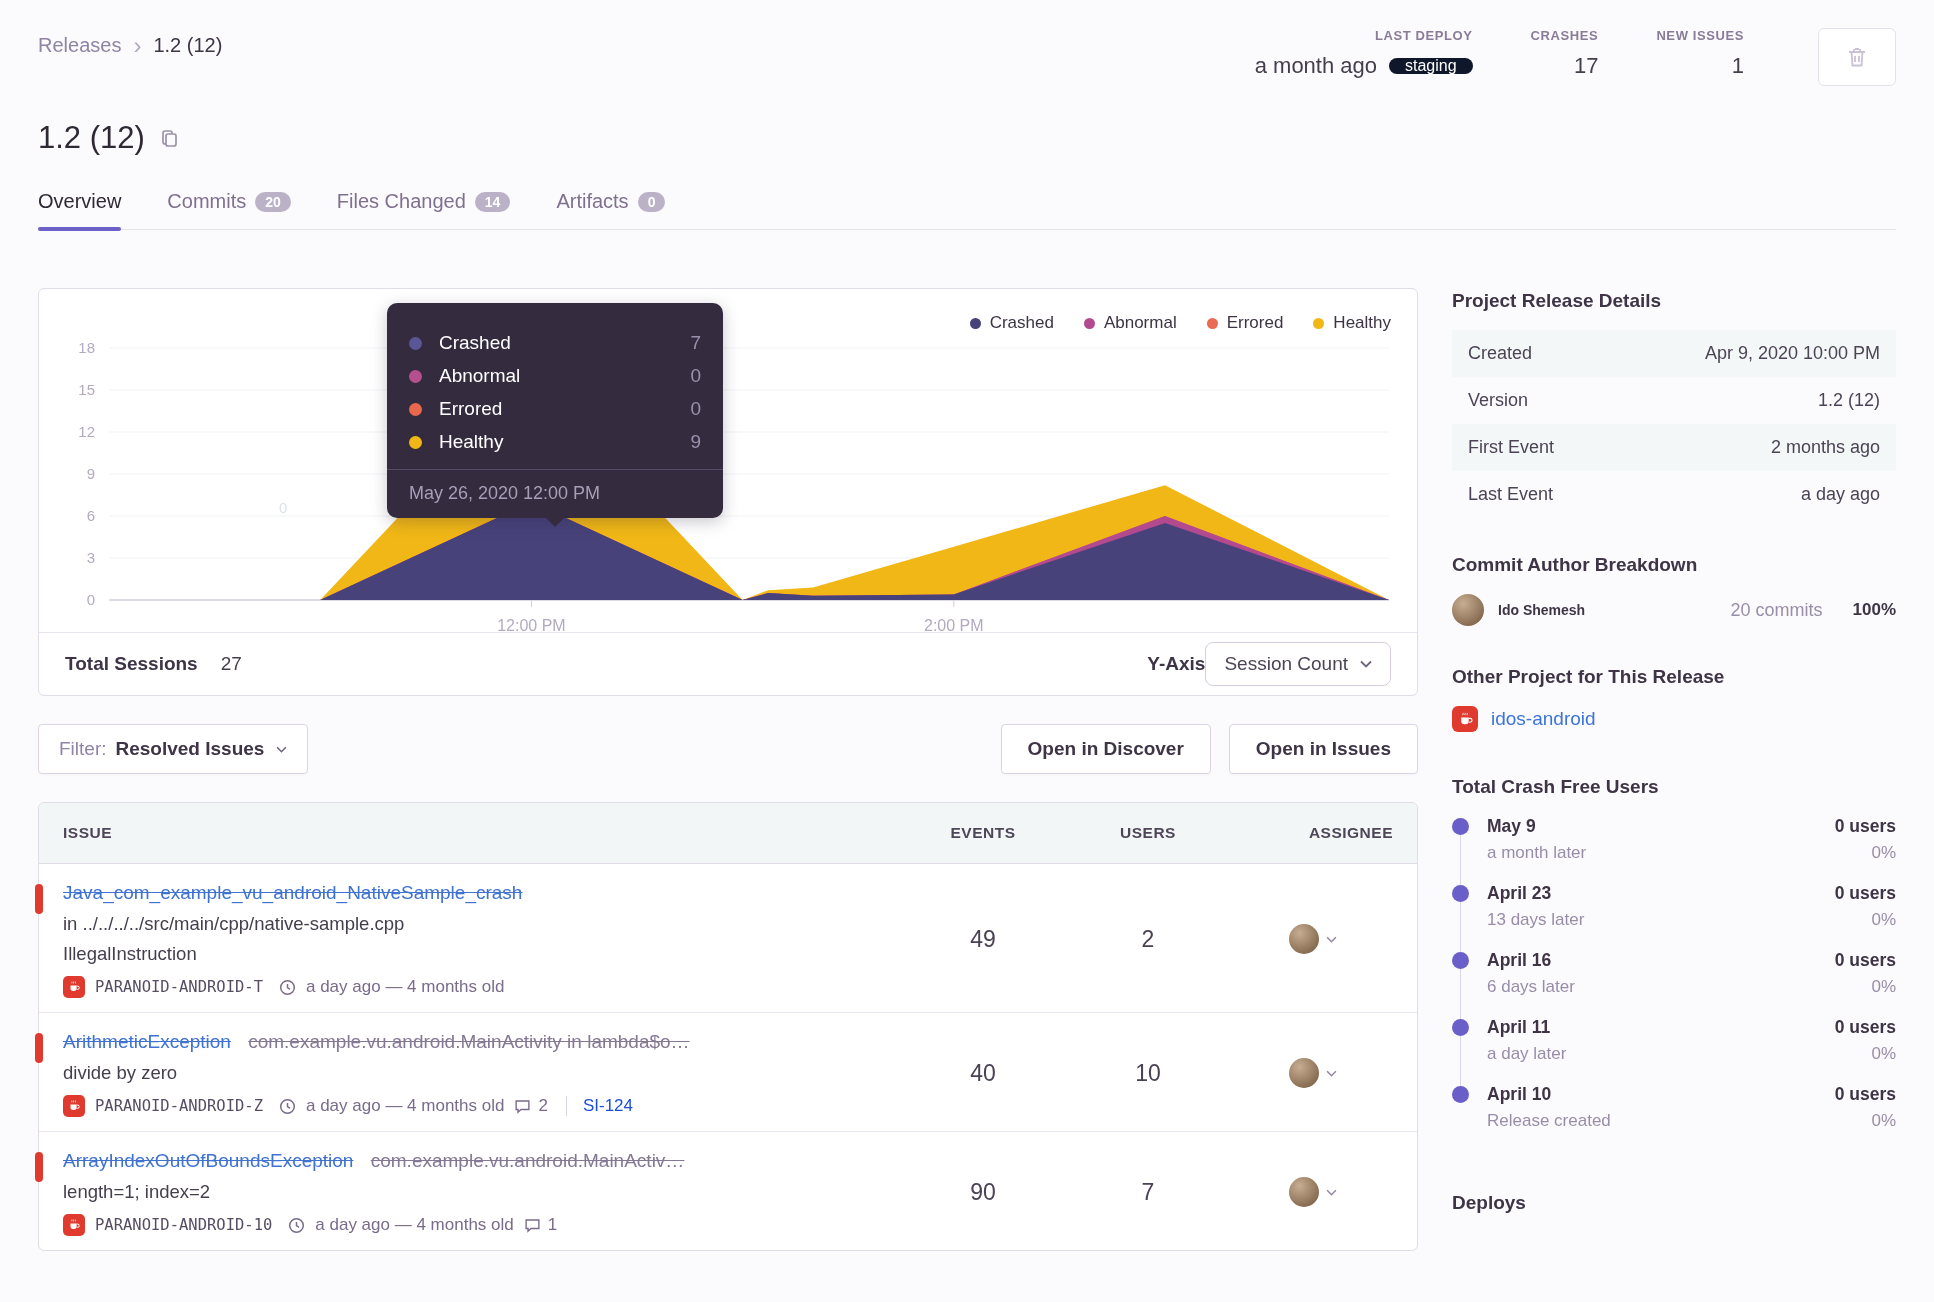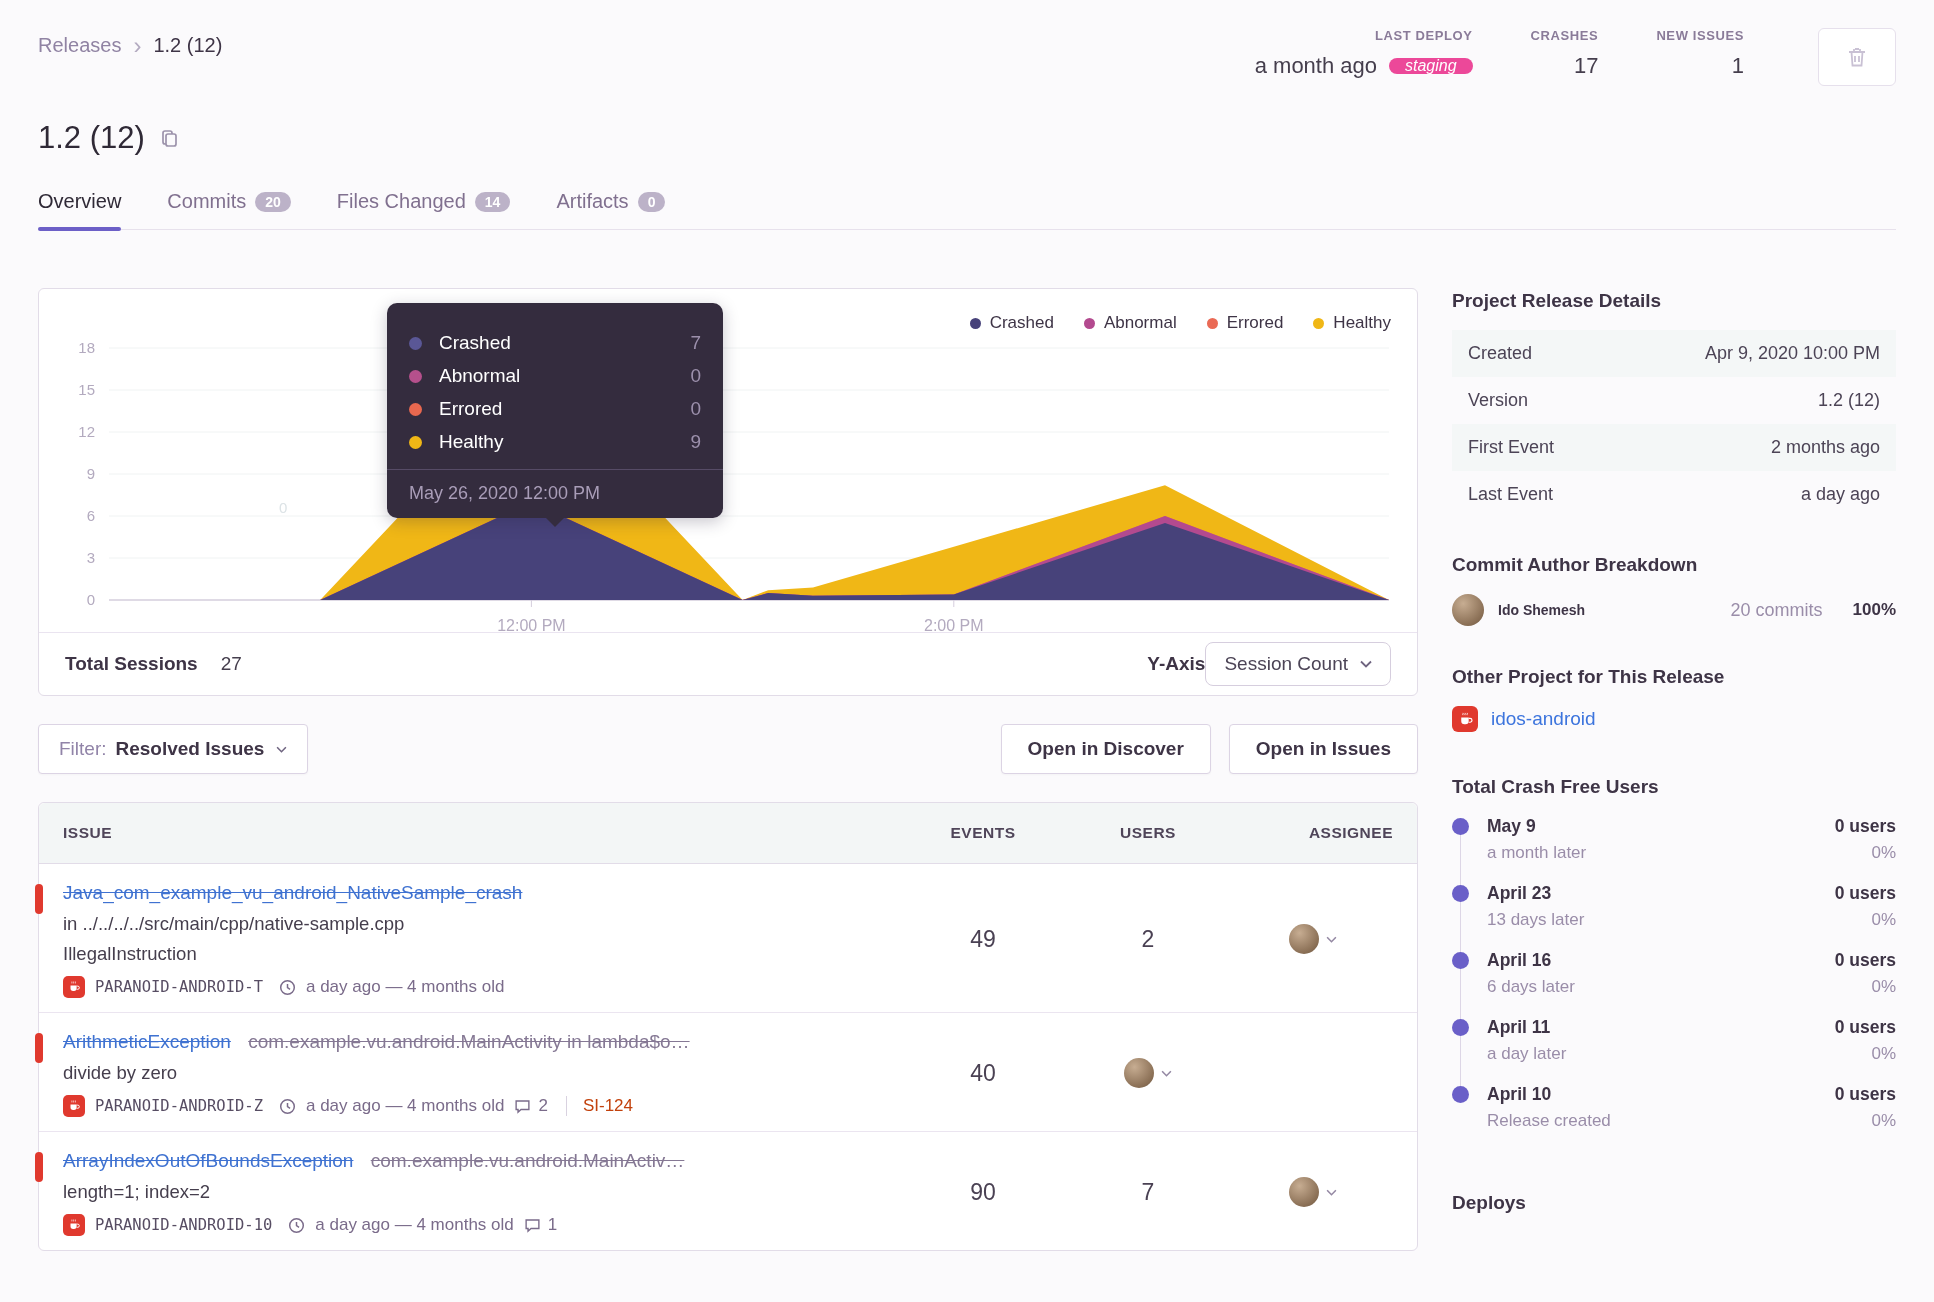--- a/index.html
+++ b/index.html
@@ -10,21 +10,21 @@
   .top{padding:28px 38px 0;}
   .crumb-row{display:flex;align-items:flex-start;}
   .breadcrumb{display:flex;align-items:center;font-size:20px;margin-top:6px;}
   .crumb-parent{color:#9083a3;cursor:pointer;}
   .crumb-sep{color:#b4abc1;font-size:24px;margin:0 12px;line-height:20px;}
   .crumb-current{color:#3e3446;}
   .stats{margin-left:auto;display:flex;align-items:flex-start;gap:58px;}
   .stat{text-align:right;}
   .stat-label{font-size:13px;font-weight:700;letter-spacing:.6px;color:#8a7b99;}
   .stat-value{margin-top:10px;font-size:22px;color:#453e4d;display:flex;align-items:center;justify-content:flex-end;gap:12px;}
-  .staging-chip{background:#ec4899;color:#fff;font-size:16px;border-radius:20px;padding:0 16px;line-height:1;font-style:italic;}
+  .staging-chip{background:#0f172a;color:#fff;font-size:16px;border-radius:20px;padding:0 16px;line-height:1;}
   .trash-btn{margin-left:16px;width:78px;height:58px;background:#fff;border:1px solid #e6e0ec;border-radius:6px;display:flex;align-items:center;justify-content:center;cursor:pointer;}
   .title-row{margin-top:34px;display:flex;align-items:center;gap:14px;}
   .page-title{font-size:31px;font-weight:500;color:#2f2936;margin:0;}
   .copy-icon{cursor:pointer;}
   .tabs{margin-top:34px;display:flex;gap:46px;border-bottom:1px solid #e7e1ec;}
   .tab{display:flex;align-items:center;padding-bottom:16px;font-size:20px;color:#80708f;cursor:pointer;position:relative;}
   .tab.active{color:#2f2936;}
   .tab.active::after{content:"";position:absolute;left:0;right:0;bottom:-2px;height:4px;background:#6c5fc7;border-radius:2px;}
   .tab-count{margin-left:9px;background:#bcb2c8;color:#fff;font-size:14px;font-weight:700;border-radius:20px;padding:3px 10px;line-height:1;}
 
@@ -73,21 +73,21 @@
   .issue-row:last-child{border-bottom:none;}
   .level-bar{position:absolute;left:-4px;top:20px;width:8px;height:30px;border-radius:4px;background:#e0392e;}
   .issue-title{font-size:19px;line-height:26px;white-space:nowrap;overflow:hidden;}
   .issue-link{color:#3f72d1;text-decoration:line-through;cursor:pointer;}
   .issue-sub{color:#857894;text-decoration:line-through;margin-left:12px;}
   .issue-loc,.issue-extra{margin-top:6px;font-size:18.5px;line-height:24px;color:#453e4d;}
   .issue-meta{margin-top:10px;display:flex;align-items:center;gap:10px;font-size:17px;color:#7a6b8a;}
   .java-badge{width:22px;height:22px;border-radius:5px;background:#e0392e;display:flex;align-items:center;justify-content:center;flex:none;}
   .slug{font-family:"DejaVu Sans Mono",monospace;font-size:15.5px;color:#574d63;margin-right:6px;}
   .meta-group{display:flex;align-items:center;gap:7px;}
-  .ticket{border-left:1px solid #d9d2e0;padding-left:16px;margin-left:8px;color:#c2410c;}
+  .ticket{border-left:1px solid #d9d2e0;padding-left:16px;margin-left:8px;color:#1d4ed8;}
   .num-cell{display:flex;align-items:center;justify-content:center;font-size:23px;color:#4a4153;}
   .assignee-cell{display:flex;align-items:center;justify-content:center;gap:7px;cursor:pointer;}
   .avatar{width:30px;height:30px;border-radius:50%;background:radial-gradient(circle at 35% 30%,#c7ad92,#8a6f55 70%,#6d5742);flex:none;}
 
   
   .side-heading{font-size:19px;font-weight:700;color:#3e3446;margin:0 0 18px;}
   .detail-rows{margin-bottom:36px;}
   .detail-row{display:flex;justify-content:space-between;align-items:center;padding:13px 16px;font-size:18px;color:#4c4456;}
   .detail-row:nth-child(odd){background:#f4f7f7;}
   .author-row{display:flex;align-items:center;margin-bottom:40px;}
@@ -374,20 +374,21 @@
                   <span class="meta-group">
                     <svg width="17" height="17" viewBox="0 0 16 16" fill="none" stroke="#7a6b8a" stroke-width="1.3">
                       <path d="M2 2.8h12v8H6.6L3.8 13.4v-2.6H2z"></path>
                     </svg>
                     <span>2</span>
                   </span>
                   <span class="ticket">SI-124</span>
                 </div>
               </div>
               <div class="num-cell">40</div>
+              <div class="num-cell">10</div>
               <div class="assignee-cell">
                 <span class="avatar"></span>
                 <span>
                   <svg width="11" height="7" viewBox="0 0 12 8" fill="none" stroke="#9488a3" stroke-width="1.8">
                     <path d="M1 1.5l5 5 5-5"></path>
                   </svg>
                 </span>
               </div>
             </div>
 

